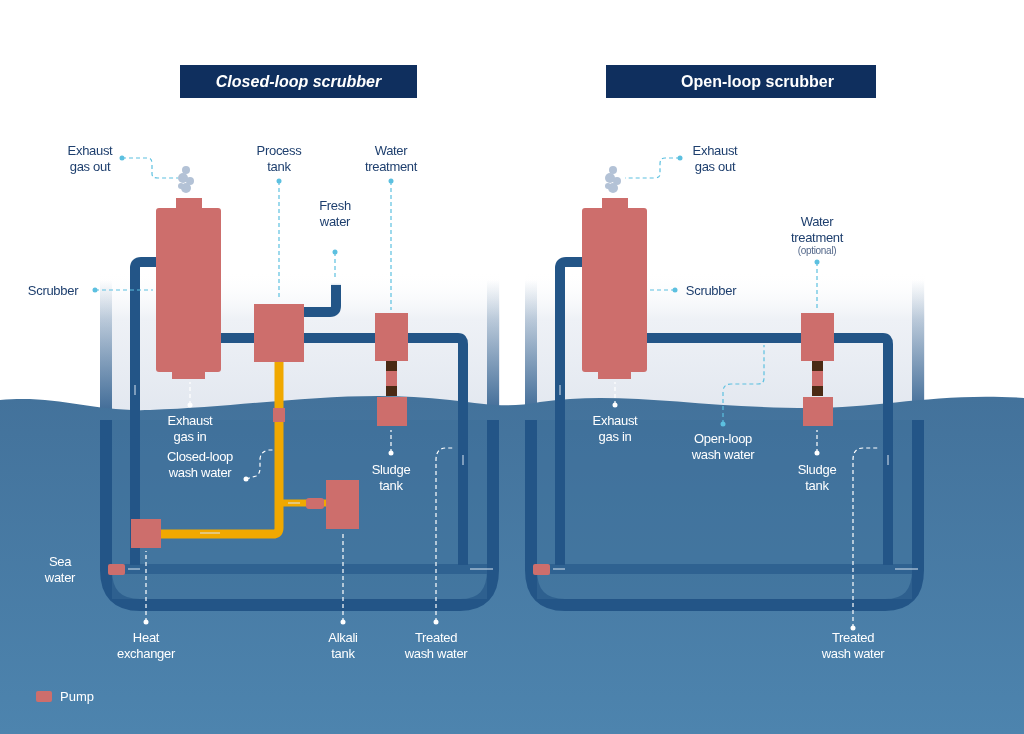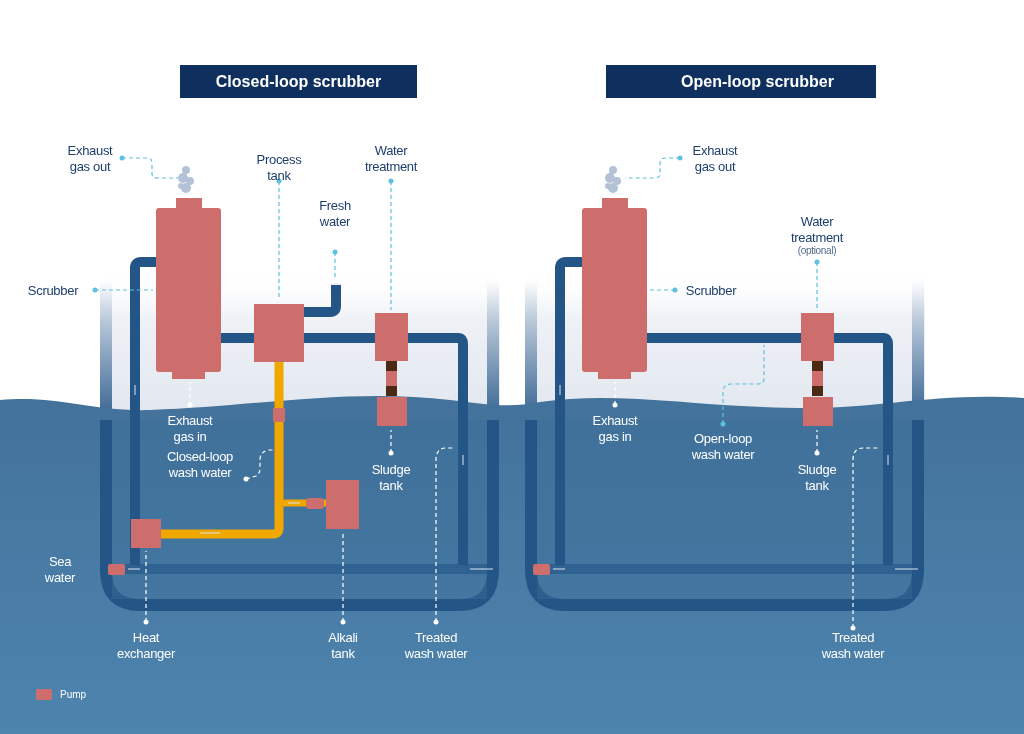--- a/index.html
+++ b/index.html
@@ -3,21 +3,21 @@
 <meta charset="utf-8">
 <style>
   html,body{margin:0;padding:0;}
   body{width:1024px;height:734px;position:relative;overflow:hidden;background:#ffffff;font-family:"Liberation Sans",sans-serif;}
   #stage{position:absolute;left:0;top:0;width:1024px;height:734px;}
   .lbl{position:absolute;text-align:center;font-size:13px;line-height:16px;letter-spacing:-0.3px;}
   .lbl.dark{color:#1e3f6e;}
   .lbl.light{color:#ffffff;}
   .lbl .sub{display:block;font-size:10px;line-height:10px;color:#54688a;}
   .title{position:absolute;height:33px;background:#0f2f5e;color:#fff;font-weight:bold;font-size:16px;line-height:33px;text-align:center;}
-  .legend{position:absolute;left:36px;top:689px;display:flex;align-items:center;gap:8px;color:#fff;font-size:10px;}
+  .legend{position:absolute;left:36px;top:689px;display:flex;align-items:center;gap:8px;color:#fff;font-size:13px;}
   .legend .sw{width:16px;height:11px;background:#cd6e6c;border-radius:2px;}
 </style>
 </head>
 <body>
 
 <div id="stage">
 <svg width="1024" height="734" viewBox="0 0 1024 734" style="position:absolute;left:0;top:0;">
   <defs>
     <linearGradient id="hullFade" x1="0" y1="0" x2="0" y2="1">
       <stop offset="0" stop-color="#ffffff" stop-opacity="0"></stop>
@@ -157,25 +157,25 @@
     <circle cx="680" cy="158" r="2.5" fill="#5cc0e0"></circle>
         <circle cx="675" cy="290" r="2.5" fill="#5cc0e0"></circle>
     <circle cx="817" cy="262" r="2.5" fill="#5cc0e0"></circle>
         <circle cx="615" cy="405" r="2.5" fill="#fff"></circle>
     <circle cx="723" cy="424" r="2.5" fill="#5cc0e0"></circle>
         <circle cx="817" cy="453" r="2.5" fill="#fff"></circle>
     <circle cx="853" cy="628" r="2.5" fill="#fff"></circle>
   </g>
 </svg>
 
-<div class="title" style="left:180px;top:65px;width:237px;">Closed-loop scrubber</div>
+<div class="title" style="left:180px;top:65px;width:237px;font-style:italic;">Closed-loop scrubber</div>
 <div class="title" style="left:606px;top:65px;width:237px;padding-left:33px;">Open-loop scrubber</div>
 
 <div class="lbl dark" style="left:55px;top:143px;width:70px;"><span>Exhaust</span><br><span>gas out</span></div>
-<div class="lbl dark" style="left:244px;top:152px;width:70px;"><span>Process</span><br><span>tank</span></div>
+<div class="lbl dark" style="left:244px;top:143px;width:70px;"><span>Process</span><br><span>tank</span></div>
 <div class="lbl dark" style="left:350px;top:143px;width:82px;"><span>Water</span><br><span>treatment</span></div>
 <div class="lbl dark" style="left:300px;top:198px;width:70px;"><span>Fresh</span><br><span>water</span></div>
 <div class="lbl dark" style="left:18px;top:283px;width:70px;">Scrubber</div>
 <div class="lbl light" style="left:155px;top:413px;width:70px;"><span>Exhaust</span><br><span>gas in</span></div>
 <div class="lbl light" style="left:158px;top:449px;width:84px;"><span>Closed-loop</span><br><span>wash water</span></div>
 <div class="lbl light" style="left:356px;top:462px;width:70px;"><span>Sludge</span><br><span>tank</span></div>
 <div class="lbl light" style="left:30px;top:554px;width:60px;"><span>Sea</span><br><span>water</span></div>
 <div class="lbl light" style="left:106px;top:630px;width:80px;text-align:center;"><span>Heat</span><br><span>exchanger</span></div>
 <div class="lbl light" style="left:308px;top:630px;width:70px;"><span>Alkali</span><br><span>tank</span></div>
 <div class="lbl light" style="left:393px;top:630px;width:86px;"><span>Treated</span><br><span>wash water</span></div>

